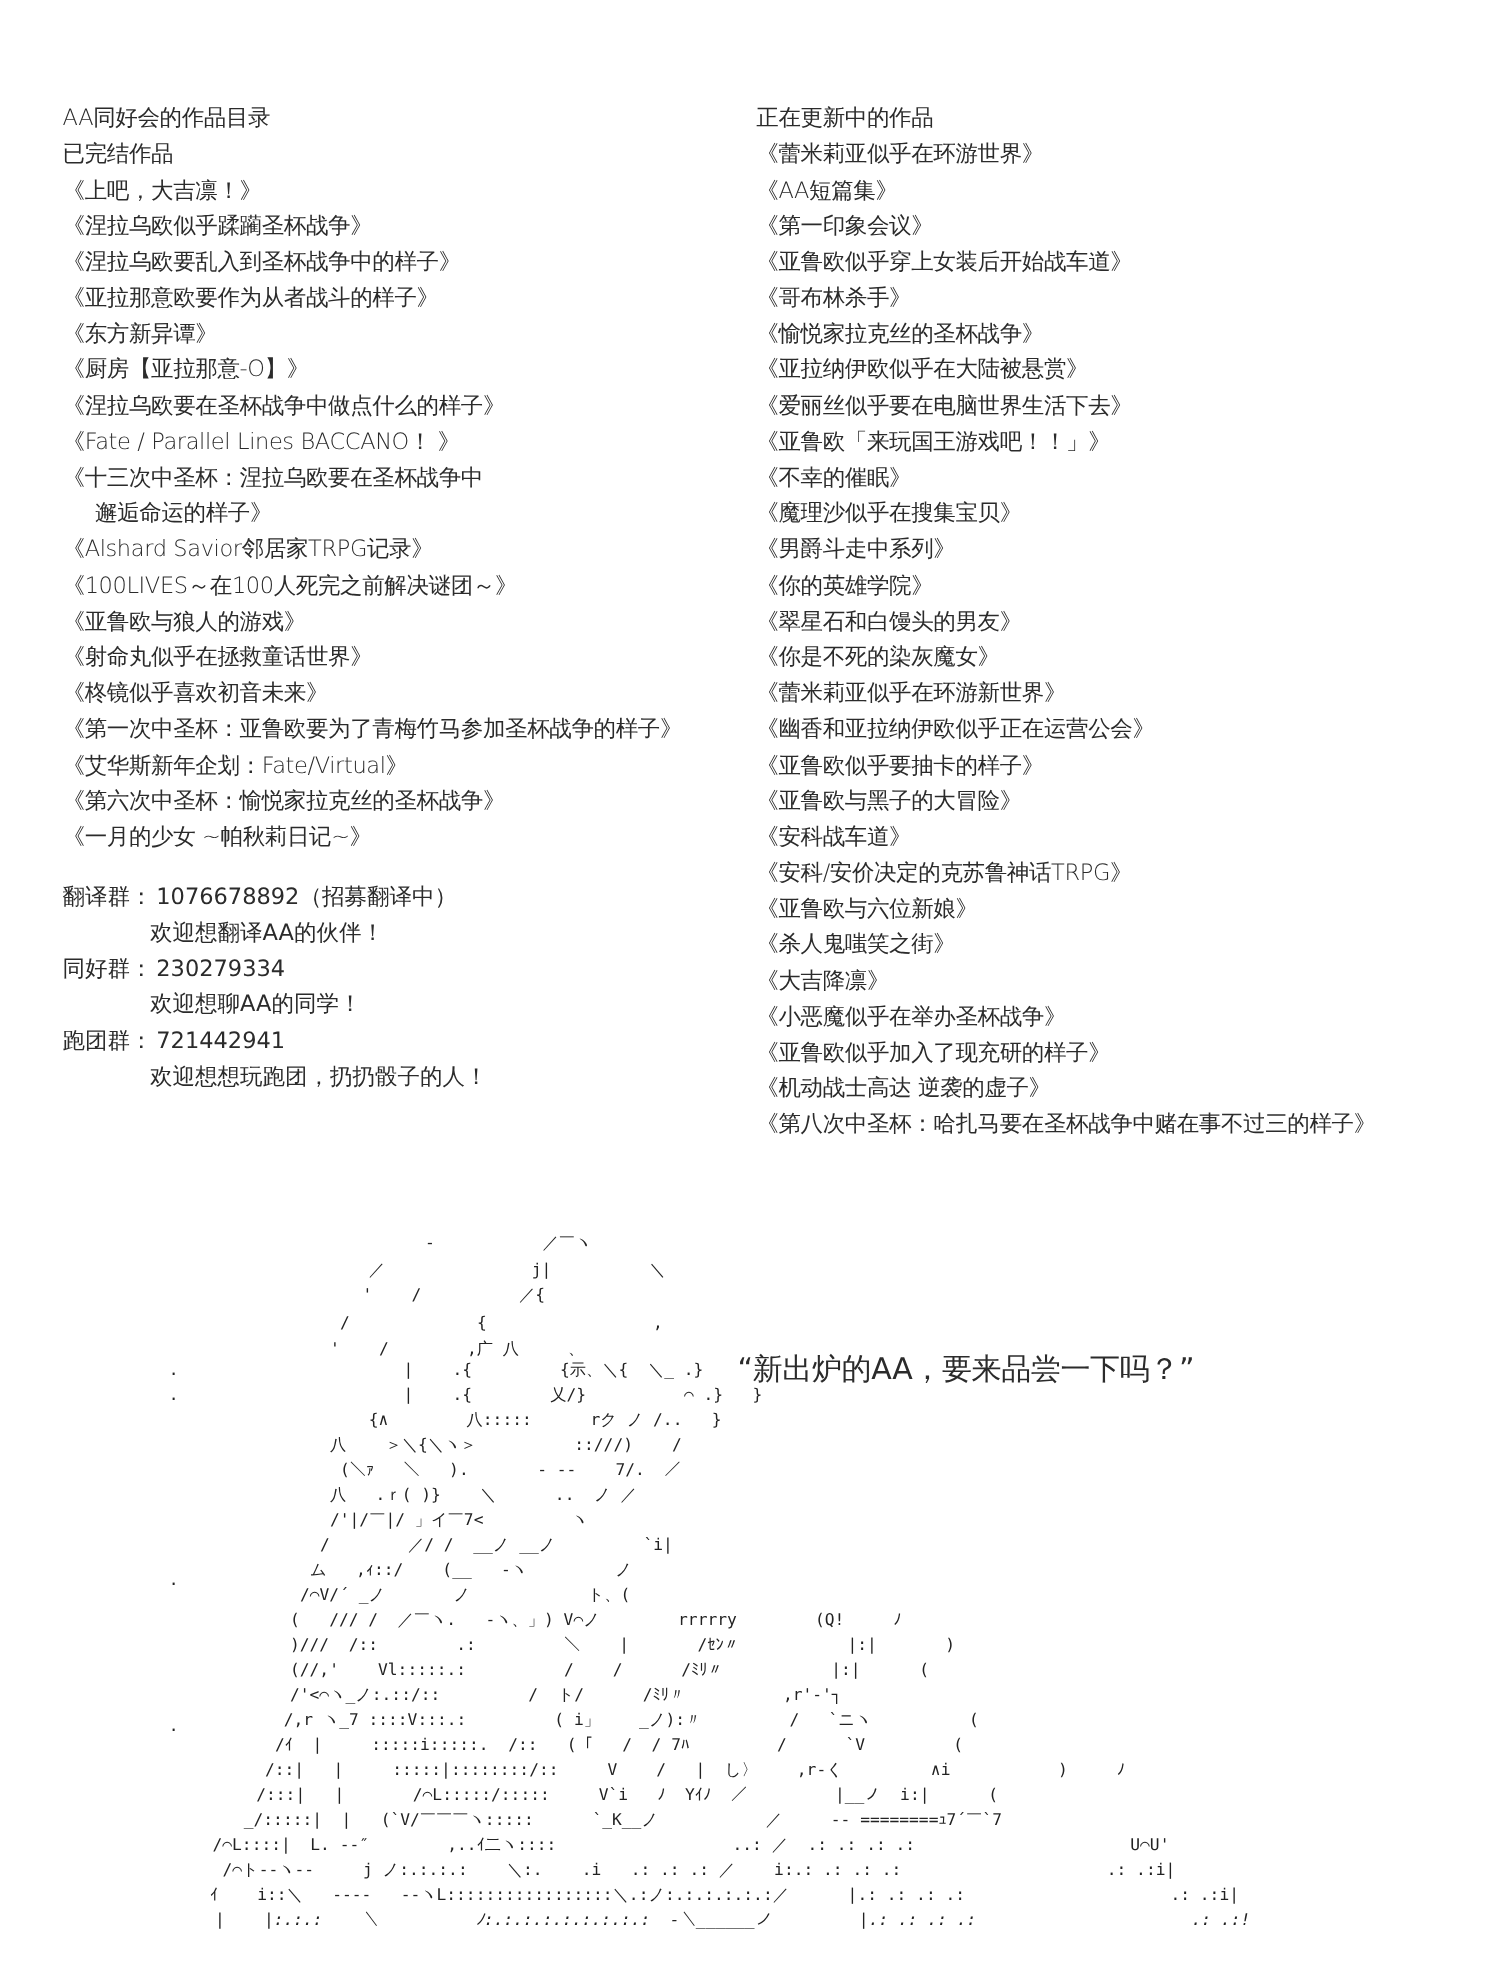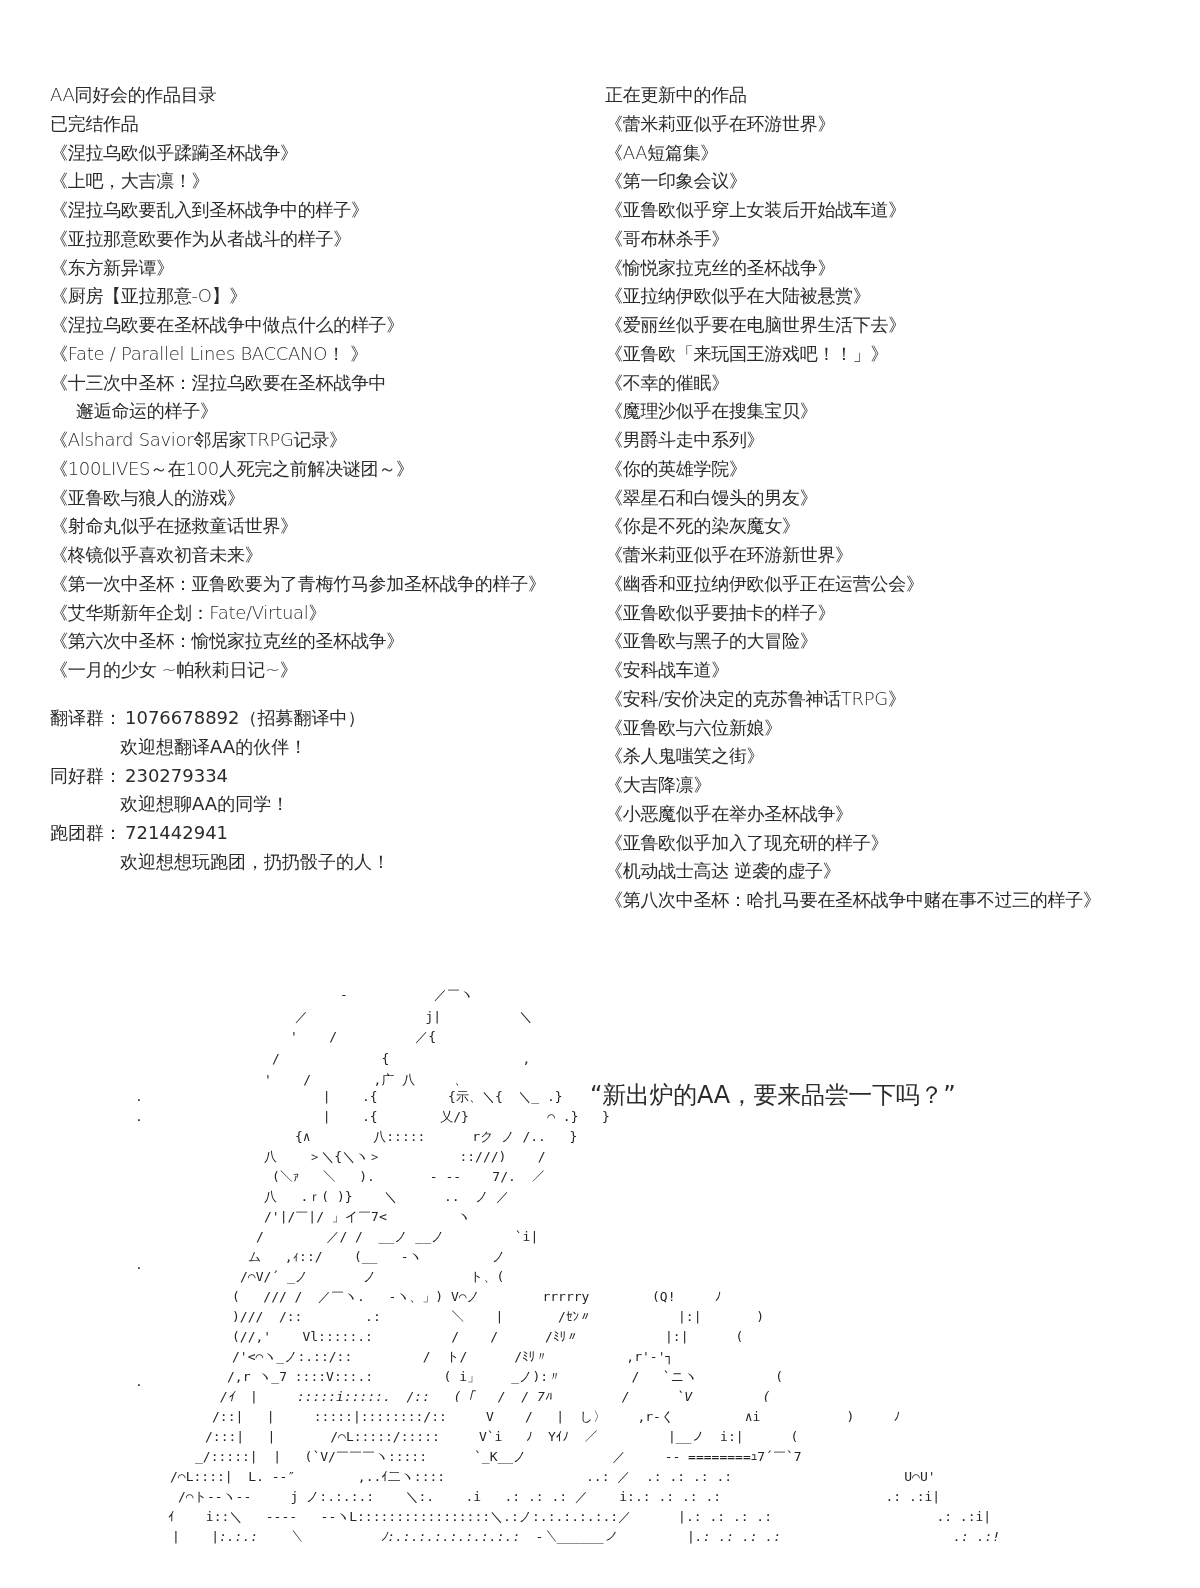--- a/index.html
+++ b/index.html
@@ -34,22 +34,22 @@
     position: absolute; white-space: pre; font-size: 13px; line-height: 14px;
     letter-spacing: 0px;
   }
 </style>
 </head>
 <body>
 
 <div class="col col-left">
   <div class="line">AA同好会的作品目录</div>
   <div class="line">已完结作品</div>
+  <div class="line">《上吧，大吉凛！》</div>
   <div class="line">《涅拉乌欧似乎蹂躏圣杯战争》</div>
-  <div class="line">《上吧，大吉凛！》</div>
   <div class="line">《涅拉乌欧要乱入到圣杯战争中的样子》</div>
   <div class="line">《亚拉那意欧要作为从者战斗的样子》</div>
   <div class="line">《东方新异谭》</div>
   <div class="line">《厨房【亚拉那意-O】》</div>
   <div class="line">《涅拉乌欧要在圣杯战争中做点什么的样子》</div>
   <div class="line">《Fate / Parallel Lines BACCANO！ 》</div>
   <div class="line">《十三次中圣杯：涅拉乌欧要在圣杯战争中</div>
   <div class="line cont">邂逅命运的样子》</div>
   <div class="line">《Alshard Savior邻居家TRPG记录》</div>
   <div class="line">《100LIVES～在100人死完之前解决谜团～》</div>
@@ -127,21 +127,21 @@
     <div class="aa-line" style="left: 256px; top: 1230px;">/        ／/ /  __ノ __ノ         `i|</div>
     <div class="aa-line" style="left: 248px; top: 1250px;">ム   ,ｨ::/    (__   ‐ヽ         ノ</div>
     <div class="aa-line" style="left: 135px; top: 1258px;">.</div>
     <div class="aa-line" style="left: 240px; top: 1270px;">/⌒V/´ _ノ       ノ            ト、(</div>
     <div class="aa-line" style="left: 232px; top: 1290px;">(   /// /  ／￣ヽ.   ‐ヽ、」) V⌒ノ        rrrrry        (Q!     ﾉ</div>
     <div class="aa-line" style="left: 232px; top: 1310px;">)///  /::        .:         ＼    |       /ｾﾝ〃           |:|       )</div>
     <div class="aa-line" style="left: 232px; top: 1330px;">(//,'    Vl:::::.:          /    /      /ﾐﾘ〃           |:|      (</div>
     <div class="aa-line" style="left: 232px; top: 1350px;">/'&lt;⌒ヽ_ノ:.::/::         /  ト/      /ﾐﾘ〃          ,r'‐'┐</div>
     <div class="aa-line" style="left: 227px; top: 1370px;">/,r ヽ_7 ::::V:::.:         ( i」    _ノ):〃         /   `ニヽ          (</div>
     <div class="aa-line" style="left: 135px; top: 1375px;">.</div>
-    <div class="aa-line" style="left: 220px; top: 1390px; font-style: italic;">/ｲ  |     :::::i:::::.  /::   (「   /  / 7ﾊ         /      `V         (</div>
+    <div class="aa-line" style="left: 220px; top: 1390px;">/ｲ  |     :::::i:::::.  /::   (「   /  / 7ﾊ         /      `V         (</div>
     <div class="aa-line" style="left: 212px; top: 1410px;">/::|   |     :::::|::::::::/::     V    /   |  し〉    ,r‐く         ∧i           )     ﾉ</div>
     <div class="aa-line" style="left: 205px; top: 1430px;">/:::|   |       /⌒L:::::/:::::     V`i   ﾉ  Yｲﾉ  ／         |__ノ  i:|      (</div>
     <div class="aa-line" style="left: 195px; top: 1450px;">_/:::::|  |   (`V/￣￣￣ヽ:::::      `_K__ノ           ／     ‐‐ ========ｭ7´￣`7</div>
     <div class="aa-line" style="left: 170px; top: 1470px;">/⌒L::::|  L. ‐‐″        ,..ｲ二ヽ::::                  ..: ／  .: .: .: .:                      U⌒U'</div>
     <div class="aa-line" style="left: 178px; top: 1490px;">/⌒ト‐‐ヽ‐‐     j ノ:.:.:.:    ＼:.    .i   .: .: .: ／    i:.: .: .: .:                     .: .:i|</div>
     <div class="aa-line" style="left: 168px; top: 1510px;">ｲ    i::＼   ‐‐‐‐   ‐‐ヽL:::::::::::::::::＼.:ノ:.:.:.:.:.:／      |.: .: .: .:                     .: .:i|</div>
     <div class="aa-line" style="left: 172px; top: 1530px; font-style: italic;">|    |:.:.:    ＼          ﾉ:.:.:.:.:.:.:.:.:  ‐＼______ノ         |.: .: .: .:                      .: .:!</div>
   </div>
 
 </body></html>

